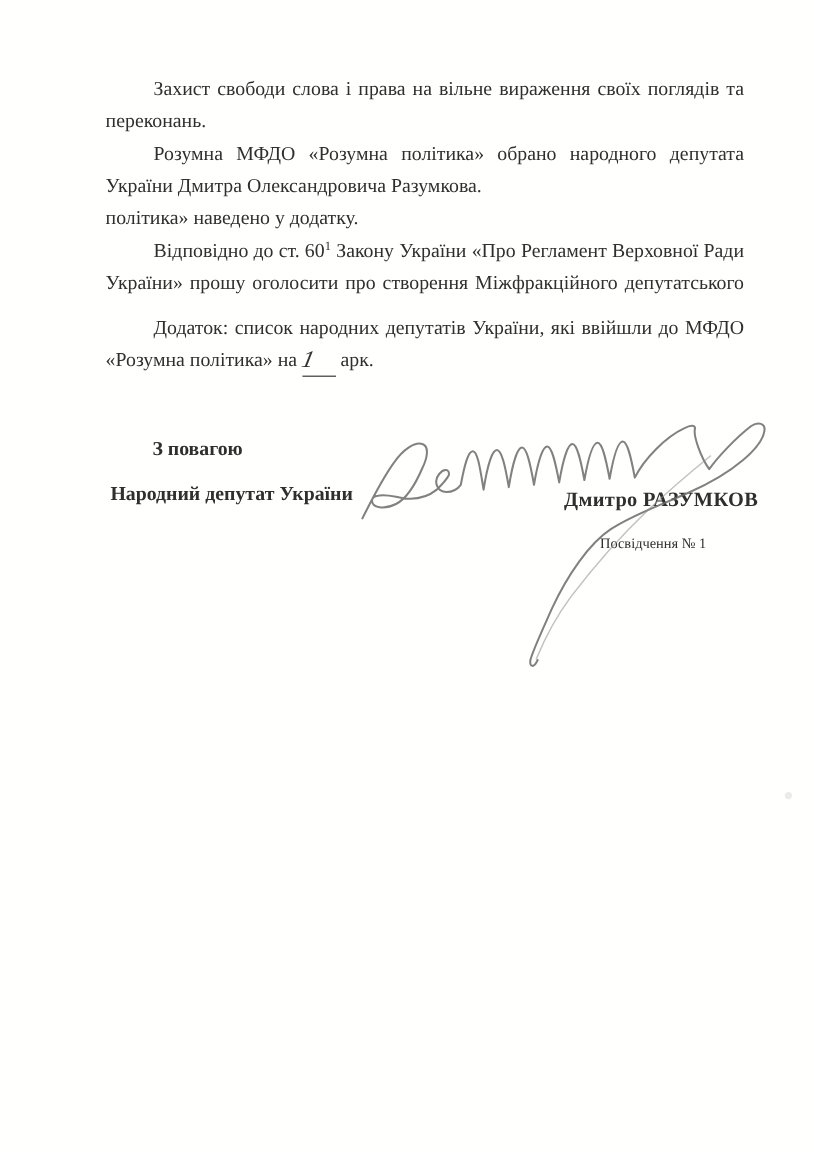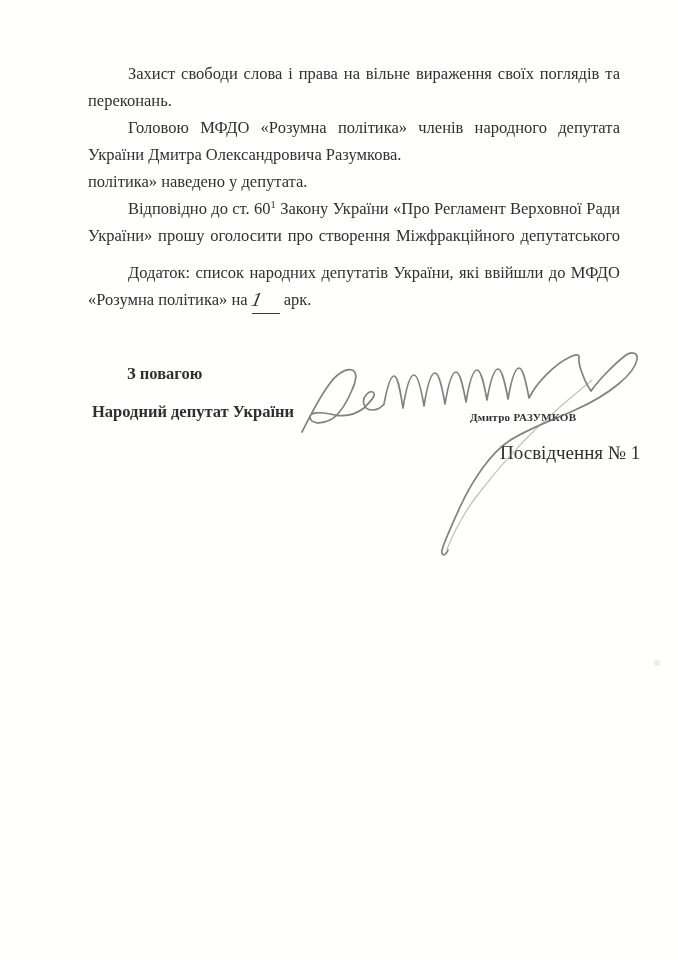--- a/index.html
+++ b/index.html
@@ -51,26 +51,26 @@
   .salutation {
     left: 127px; top: 364px;
     font-weight: bold; font-size: 16.5px; line-height: 20px; text-align: right;
   }
   .signer-title {
     left: 92px; top: 402px;
     font-weight: bold; font-size: 16.5px; line-height: 20px; text-align: right;
   }
   .signer-name {
     left: 470px; top: 407px;
-    font-weight: bold; font-size: 11px; line-height: 20px;
+    font-weight: bold; font-size: 17px; line-height: 20px;
     letter-spacing: 0.3px;
   }
   .credential {
     left: 500px; top: 443px;
-    font-size: 19px; line-height: 20px;
+    font-size: 12px; line-height: 20px;
   }
   .signature-svg {
     position: absolute;
     left: 280px; top: 328px;
     width: 380px; height: 245px;
     z-index: 5;
     pointer-events: none;
   }
   .scan-speck {
     position: absolute;
@@ -86,26 +86,26 @@
 <div class="page">
 
   <div class="body-text">
 
     <div>
       <div class="line indent">Захист свободи слова і права на вільне вираження своїх поглядів та</div>
       <div class="line last">переконань.</div>
     </div>
 
     <div>
-      <div class="line indent">Головою МФДО «Розумна політика» членів народного депутата</div>
+      <div class="line indent">Розумна МФДО «Розумна політика» обрано народного депутата</div>
       <div class="line last">України Дмитра Олександровича Разумкова.</div>
     </div>
 
     <div>
-      <div class="line last">політика» наведено у депутата.</div>
+      <div class="line last">політика» наведено у додатку.</div>
     </div>
 
     <div>
       <div class="line indent"><span>Відповідно до ст. 60</span><sup class="sup">1</sup> <span>Закону України «Про Регламент Верховної Ради</span></div>
       <div class="line">України» прошу оголосити про створення Міжфракційного депутатського</div>
     </div>
 
     <div class="para-gap">
       <div class="line indent">Додаток: список народних депутатів України, які ввійшли до МФДО</div>
       <div class="line last"><span>«Розумна політика» на</span> <span class="blank-line"><span class="handwritten-digit">1</span></span> <span>арк.</span></div>

